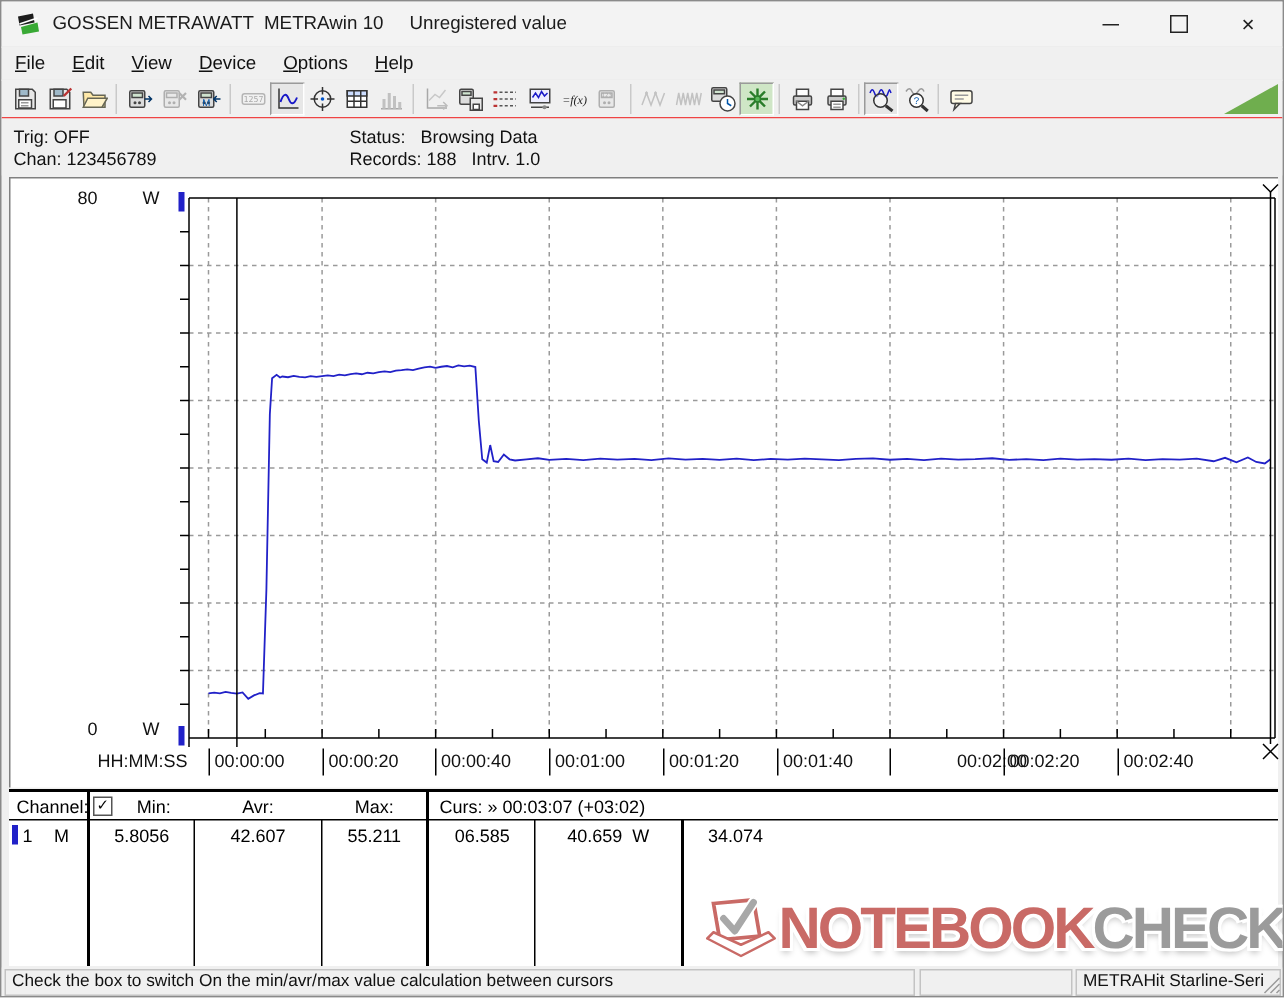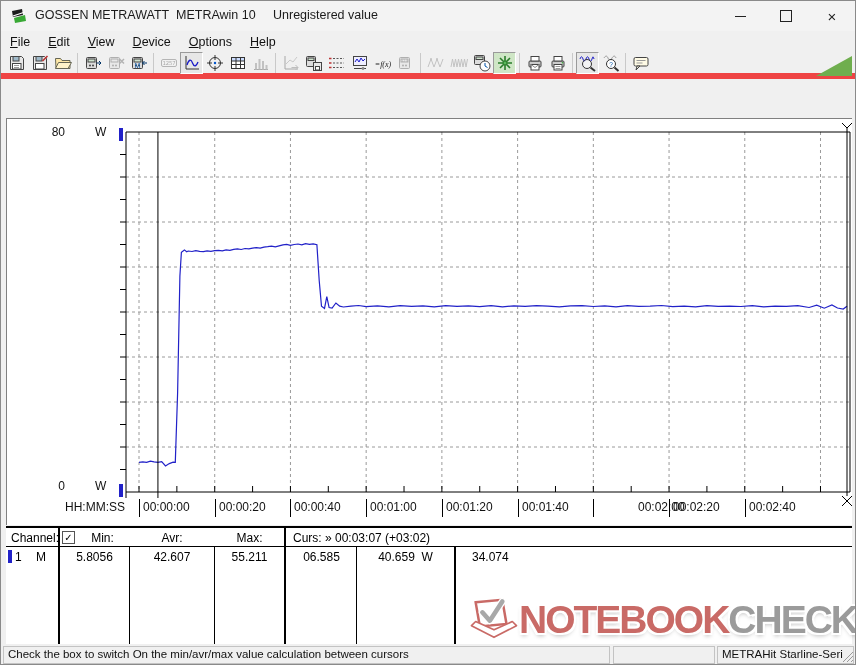--- a/index.html
+++ b/index.html
@@ -12,21 +12,21 @@
   .winbtns{position:absolute;right:0;top:0;height:30px;display:flex;}
   .winbtn{width:46px;height:30px;display:flex;align-items:center;justify-content:center;color:#222;}
   .winbtn .min{display:block;width:11px;height:1px;background:#222;}
   .winbtn .max{display:block;width:10px;height:10px;border:1px solid #222;}
   .winbtn .cls{font-size:15px;line-height:15px;}
   
   #menubar{position:absolute;left:0;top:30px;width:100%;height:22px;background:#f0f0f0;display:flex;align-items:center;border-bottom:1px solid #e6e6e6;}
   .menu-item{padding:2px 9px;font-size:12.5px;color:#111;}
   .menu-item u{text-decoration:underline;}
   
-  #toolbar{position:absolute;left:0;top:52px;width:100%;height:26px;background:#f0f0f0;border-bottom:6px solid #ef4444;display:flex;align-items:center;padding-left:4px;box-sizing:border-box;}
+  #toolbar{position:absolute;left:0;top:52px;width:100%;height:26px;background:#f0f0f0;border-bottom:1px solid #ef4444;display:flex;align-items:center;padding-left:4px;box-sizing:border-box;}
   .tb{width:23px;height:22px;display:flex;align-items:center;justify-content:center;border:1px solid transparent;box-sizing:border-box;}
   .tb.pressed{border-color:#9a9a9a #fff #fff #9a9a9a;background:#e7e7e7;}
   .tb.pressed-green{border-color:#9a9a9a #fff #fff #9a9a9a;background:#cfe6c6;}
   .tb.disabled{filter:grayscale(1) opacity(.38);}
   .tb-sep{width:1px;height:20px;background:#c9c9c9;margin:0 3px;}
   #tb-triangle{position:absolute;right:3px;top:3px;width:0;height:0;border-bottom:20px solid #6fae4e;border-left:36px solid transparent;}
   
   #infopanel{position:absolute;left:0;top:78px;width:100%;height:38px;background:#f0f0f0;font-size:12px;color:#111;}
   #infopanel span{position:absolute;white-space:pre;}
   
@@ -286,20 +286,26 @@
       <div class="tb-sep"></div>
       <div class="tb">
         <svg viewBox="0 0 18 18" width="18" height="18">
           <rect x="2" y="3.5" width="14" height="8.5" rx="1.5" fill="#fffbe6" stroke="#444"></rect>
           <path d="M5 12l-1 4 4-4z" fill="#fffbe6" stroke="#444"></path>
           <path d="M4.5 6.5h9M4.5 9h6" stroke="#999"></path>
         </svg>
       </div>
     </div>
 
+  <div id="infopanel">
+    <span style="left:8px;top:5px">Trig: OFF</span>
+    <span style="left:8px;top:20px">Chan: 123456789</span>
+    <span style="left:232px;top:5px">Status:   Browsing Data</span>
+    <span style="left:232px;top:20px">Records: 188   Intrv. 1.0</span>
+  </div>
 
   <div id="chartpanel">
     <svg id="chart-svg" width="846" height="407">
         <line x1="119" y1="328" x2="843" y2="328" stroke="#9a9a9a" stroke-dasharray="3 3" stroke-width="1"></line>
         <line x1="119" y1="283" x2="843" y2="283" stroke="#9a9a9a" stroke-dasharray="3 3" stroke-width="1"></line>
         <line x1="119" y1="238" x2="843" y2="238" stroke="#9a9a9a" stroke-dasharray="3 3" stroke-width="1"></line>
         <line x1="119" y1="193" x2="843" y2="193" stroke="#9a9a9a" stroke-dasharray="3 3" stroke-width="1"></line>
         <line x1="119" y1="148" x2="843" y2="148" stroke="#9a9a9a" stroke-dasharray="3 3" stroke-width="1"></line>
         <line x1="119" y1="103" x2="843" y2="103" stroke="#9a9a9a" stroke-dasharray="3 3" stroke-width="1"></line>
         <line x1="119" y1="58" x2="843" y2="58" stroke="#9a9a9a" stroke-dasharray="3 3" stroke-width="1"></line>

